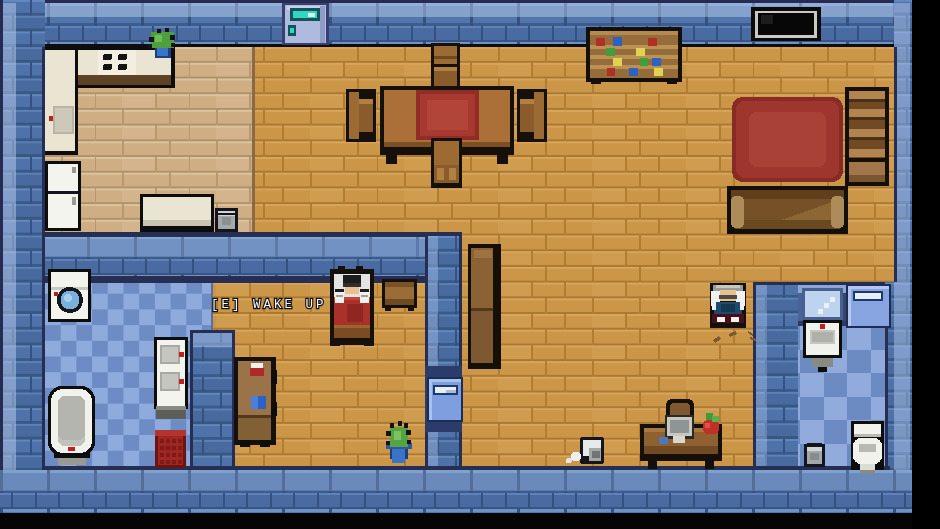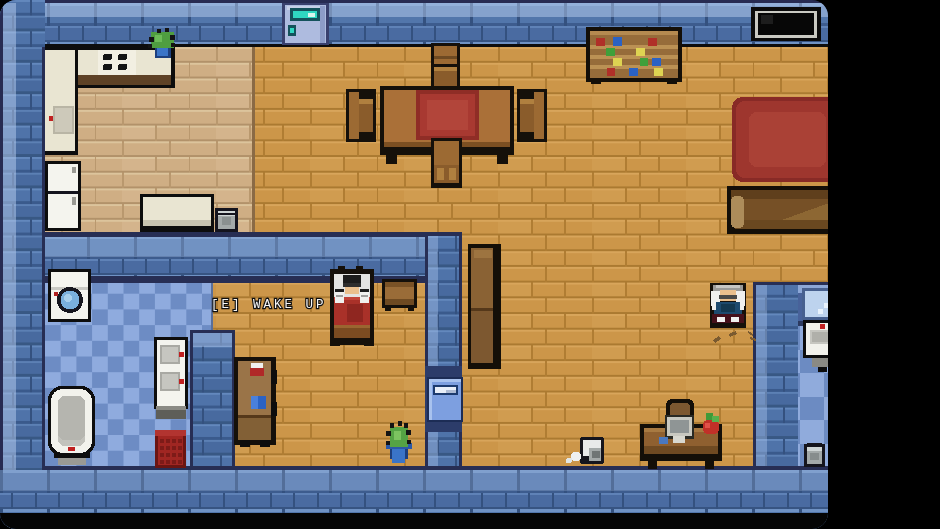--- a/index.html
+++ b/index.html
@@ -1,16 +1,16 @@
 <!DOCTYPE html>
 <html><head>
 <meta charset="utf-8">
 <style>
 html,body{margin:0;padding:0;background:#000;}
-#stage{position:relative;width:828px;height:529px;overflow:hidden;font-family:"Liberation Sans",sans-serif;border-radius:16px;}
+#stage{position:relative;width:912px;height:529px;overflow:hidden;font-family:"Liberation Sans",sans-serif;}
 </style>
 </head>
 <body>
 <div id="stage">
 <svg width="940" height="529" viewBox="0 0 940 529" shape-rendering="crispEdges">
 <defs>
 <pattern id="pMain" width="94" height="31.4" patternUnits="userSpaceOnUse">
   <rect width="94" height="31.4" fill="#cc9649"></rect>
   <rect x="0" y="0" width="94" height="2.2" fill="#d8a55b"></rect>
   <rect x="0" y="13.7" width="94" height="2" fill="#ab7a31"></rect>

